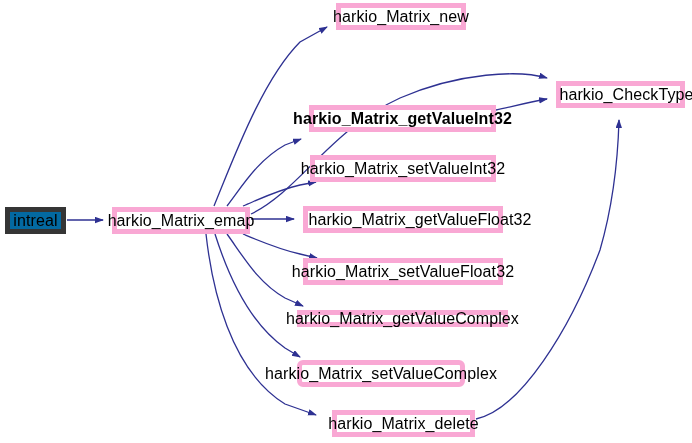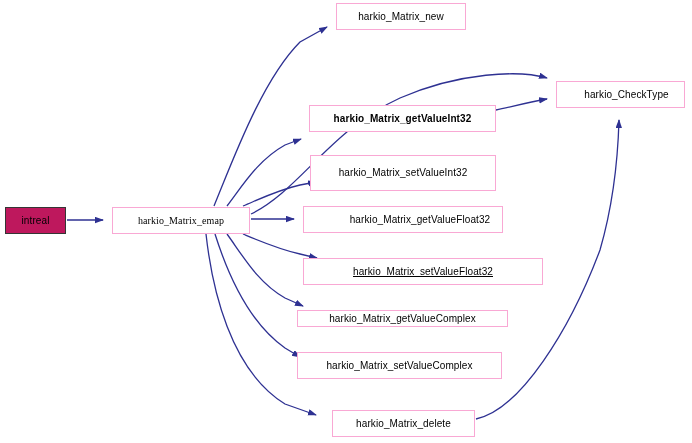--- a/index.html
+++ b/index.html
@@ -19,34 +19,34 @@
     position: absolute;
     left: 0;
     top: 0;
     width: 692px;
     height: 443px;
     pointer-events: none;
   }
   .graph-node {
     position: absolute;
     box-sizing: border-box;
-    border: 1px solid #f9a8d4;
+    border: 5px solid #f9a8d4;
     background: #ffffff;
     color: #000000;
-    font-size: 10px;
+    font-size: 16px;
     line-height: 1;
     display: flex;
     align-items: center;
     justify-content: center;
     white-space: nowrap;
     letter-spacing: 0.1px;
     z-index: 2;
   }
   .graph-node.root {
-    background: #be185d;
+    background: #0369a1;
     border-color: #353535;
   }
 </style>
 </head>
 <body>
 
 <div id="graph-canvas">
 
   <svg id="edge-layer" viewBox="0 0 692 443" width="692" height="443" xmlns="http://www.w3.org/2000/svg">
     <defs>
@@ -65,25 +65,25 @@
         <path d="M 227,234 C 243,256 258,283 285,298 L 303,306" marker-end="url(#arrow)"></path>
         <path d="M 215,234 C 227,272 248,322 285,348 L 300,357" marker-end="url(#arrow)"></path>
         <path d="M 206,234 C 212,288 230,370 285,404 L 316,415" marker-end="url(#arrow)"></path>
         <path d="M 496,110 C 514,106 530,102 547,99" marker-end="url(#arrow)"></path>
         <path d="M 476,419 C 520,410 570,330 600,250 C 613,205 618,155 619,120" marker-end="url(#arrow)"></path>
       </g>
   </svg>
 
   <div id="node-group">
       <div class="graph-node root" style="left: 5px; top: 207px; width: 61px; height: 27px;">intreal</div>
-      <div class="graph-node" style="left: 112px; top: 207px; width: 138px; height: 27px; font-family: Liberation Serif, serif;">harkio_Matrix_emap</div>
+      <div class="graph-node" style="left: 112px; top: 207px; width: 138px; height: 27px;">harkio_Matrix_emap</div>
       <div class="graph-node" style="left: 336px; top: 3px; width: 130px; height: 27px;">harkio_Matrix_new</div>
       <div class="graph-node" style="left: 556px; top: 81px; width: 129px; height: 27px; padding-left: 12px;">harkio_CheckType</div>
       <div class="graph-node" style="left: 309px; top: 105px; width: 187px; height: 27px; font-weight: bold;">harkio_Matrix_getValueInt32</div>
-      <div class="graph-node" style="left: 310px; top: 155px; width: 186px; height: 36px;">harkio_Matrix_setValueInt32</div>
+      <div class="graph-node" style="left: 310px; top: 155px; width: 186px; height: 27px;">harkio_Matrix_setValueInt32</div>
       <div class="graph-node" style="left: 303px; top: 206px; width: 200px; height: 27px; padding-left: 34px;">harkio_Matrix_getValueFloat32</div>
-      <div class="graph-node" style="left: 303px; top: 258px; width: 240px; height: 27px; text-decoration: underline;">harkio_Matrix_setValueFloat32</div>
+      <div class="graph-node" style="left: 303px; top: 258px; width: 200px; height: 27px;">harkio_Matrix_setValueFloat32</div>
       <div class="graph-node" style="left: 297px; top: 310px; width: 211px; height: 17px;">harkio_Matrix_getValueComplex</div>
-      <div class="graph-node" style="left: 297px; top: 352px; width: 205px; height: 27px;">harkio_Matrix_setValueComplex</div>
+      <div class="graph-node" style="left: 297px; top: 360px; width: 168px; height: 27px; border-radius: 6px;">harkio_Matrix_setValueComplex</div>
       <div class="graph-node" style="left: 332px; top: 410px; width: 143px; height: 27px;">harkio_Matrix_delete</div>
     </div>
 
 </div>
 
 </body></html>

